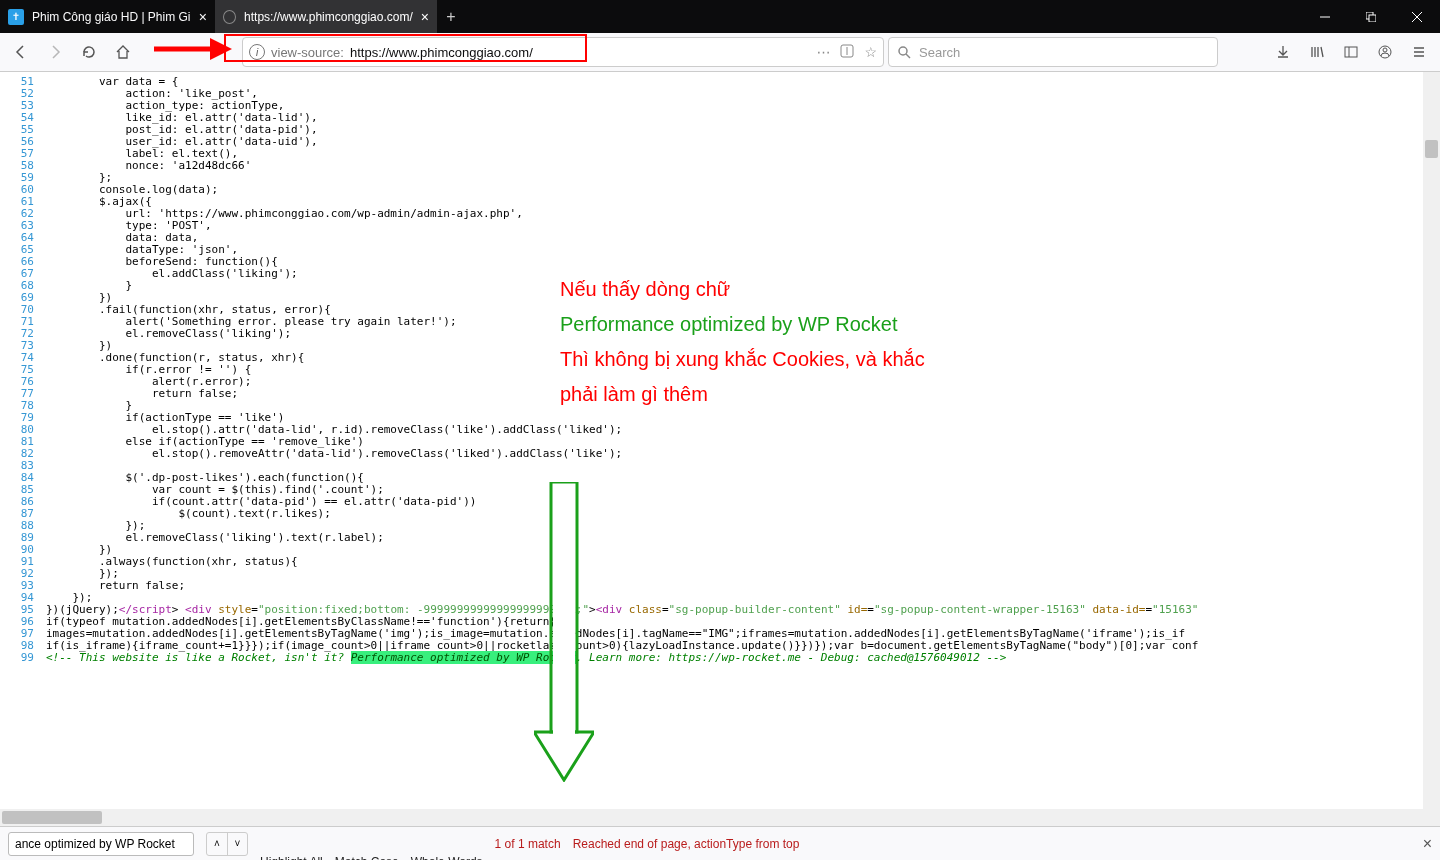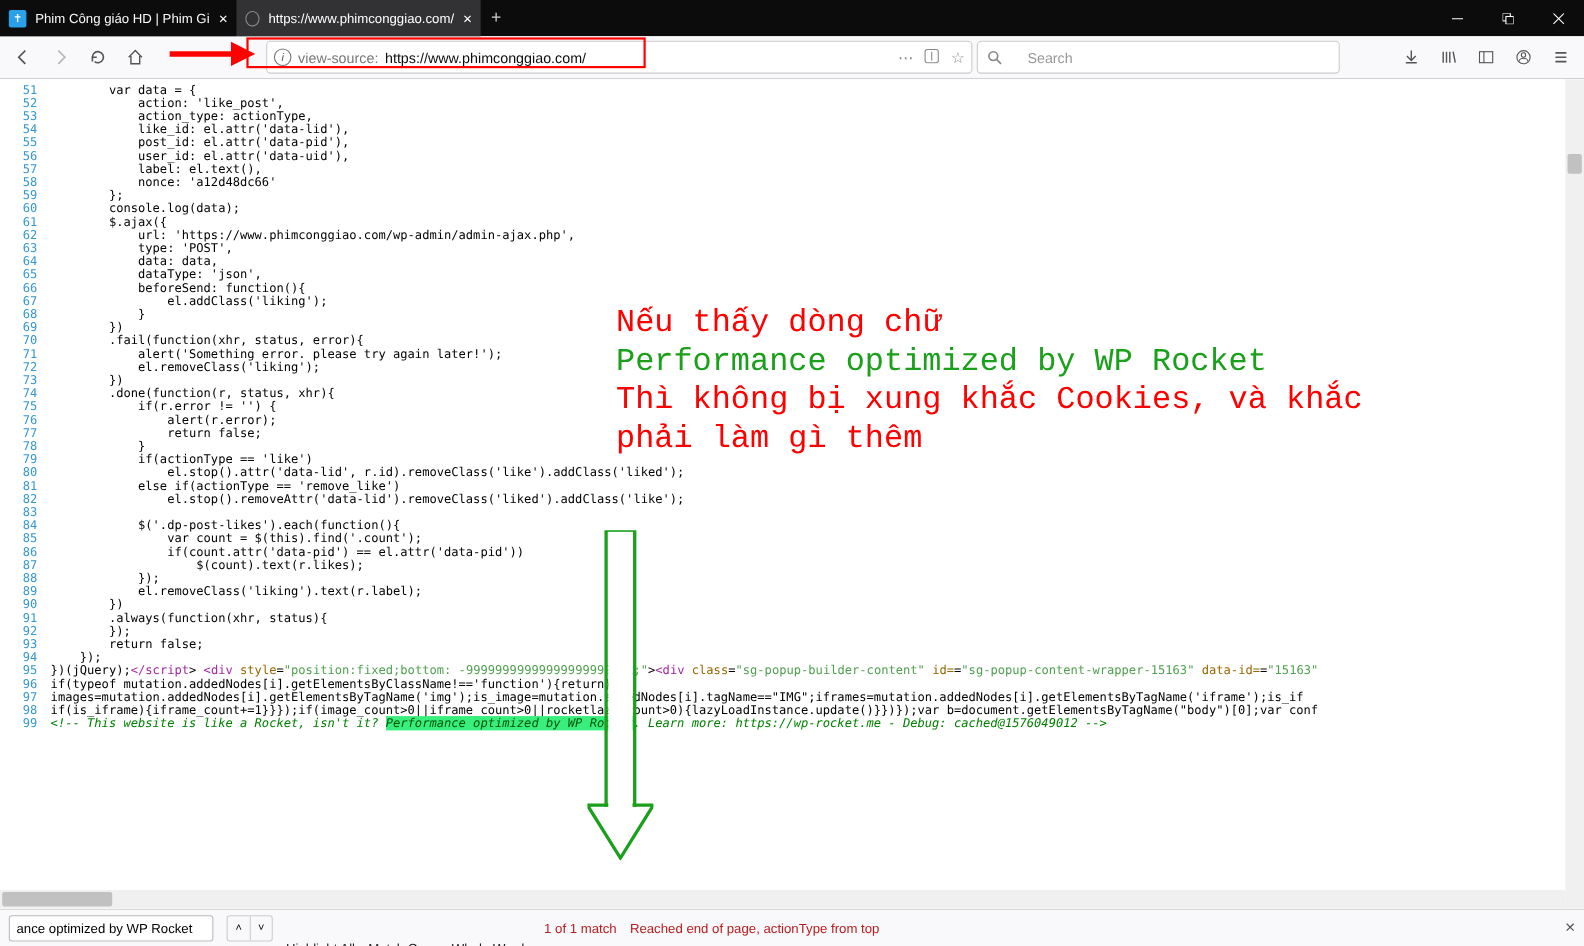--- a/index.html
+++ b/index.html
@@ -18,38 +18,38 @@
 .win-controls { margin-left: auto; display: flex; }
 .win-btn { width: 46px; display: flex; align-items: center; justify-content: center; color: #fff; font-size: 10px; }
 
 .navbar { height: 39px; border-bottom: 1px solid #ccc; display: flex; align-items: center; padding: 0 6px; gap: 4px; background: #f9f9fb; }
 .nav-btn { width: 30px; height: 30px; display: flex; align-items: center; justify-content: center; color: #666; border-radius: 4px; }
 .urlbar { flex: 0 0 642px; height: 30px; border: 1px solid #ccc; border-radius: 4px; display: flex; align-items: center; padding: 0 6px; font-size: 13px; background: #fff; gap: 6px; position: relative; }
 .urlbar .info { width: 16px; height: 16px; border: 1px solid #777; border-radius: 50%; display: flex; align-items: center; justify-content: center; font-size: 10px; font-style: italic; color: #555; }
 .urlbar .pre { color: #777; }
 .urlbar .main { color: #0c0c0d; }
 .urlbar .right-ico { margin-left: auto; display: flex; gap: 10px; color: #888; font-size: 14px; }
-.searchbar { flex: 0 0 330px; height: 30px; border: 1px solid #ccc; border-radius: 4px; display: flex; align-items: center; padding: 0 8px; font-size: 13px; color: #999; gap: 23px; background: #fff; }
+.searchbar { flex: 0 0 330px; height: 30px; border: 1px solid #ccc; border-radius: 4px; display: flex; align-items: center; padding: 0 8px; font-size: 13px; color: #999; gap: 8px; background: #fff; }
 .right-tools { margin-left: auto; display: flex; gap: 4px; }
 
 .red-box { position: absolute; left: 224px; top: 34px; width: 363px; height: 28px; border: 2px solid #ff0000; z-index: 50; pointer-events: none; }
 .red-arrow { position: absolute; left: 154px; top: 36px; z-index: 50; pointer-events: none; }
 
 .content { height: 754px; overflow: hidden; position: relative; background: #fff; }
 .source { font-family: Consolas, monospace; font-size: 11px; line-height: 12px; white-space: pre; padding-top: 4px; }
 .ln { display: flex; }
 .gutter { width: 46px; text-align: right; color: #3597d4; padding-right: 12px; user-select: none; font-weight: normal; }
 .code { flex: 1; color: #000; }
 .kw-tag { color: #a626a4; margin-top: 24px; }
 .kw-attr { color: #986801; }
 .kw-str { color: #50a14f; }
 .kw-comment { color: #008000; font-style: italic; }
 .kw-hl { background: #38ef7d; color: #005400; }
 
-.annot { position: absolute; z-index: 40; font-family: Liberation Mono, monospace; font-size: 29px; line-height: 1.2; pointer-events: none; }
+.annot { position: absolute; z-index: 40; font-family: Liberation Sans, sans-serif; font-size: 20px; line-height: 1.2; pointer-events: none; }
 .annot.red { color: #ff0000; }
 .annot.green { color: #1aa01a; }
 .green-arrow { position: absolute; left: 534px; top: 410px; z-index: 39; pointer-events: none; }
 
 .vscroll { position: absolute; right: 0; top: 0; width: 17px; height: 100%; background: #f0f0f0; }
 .vthumb { position: absolute; right: 2px; top: 68px; width: 13px; height: 18px; background: #c1c1c1; border-radius: 2px; }
 .hscroll { position: absolute; left: 0; bottom: 0; height: 17px; width: calc(100% - 17px); background: #f0f0f0; }
 .hthumb { position: absolute; left: 2px; top: 2px; height: 13px; width: 100px; background: #c1c1c1; border-radius: 2px; }
 
 .findbar { height: 34px; border-top: 1px solid #ccc; display: flex; align-items: center; padding: 12px 8px; font-size: 12px; gap: 12px; background: #f9f9fb; }

